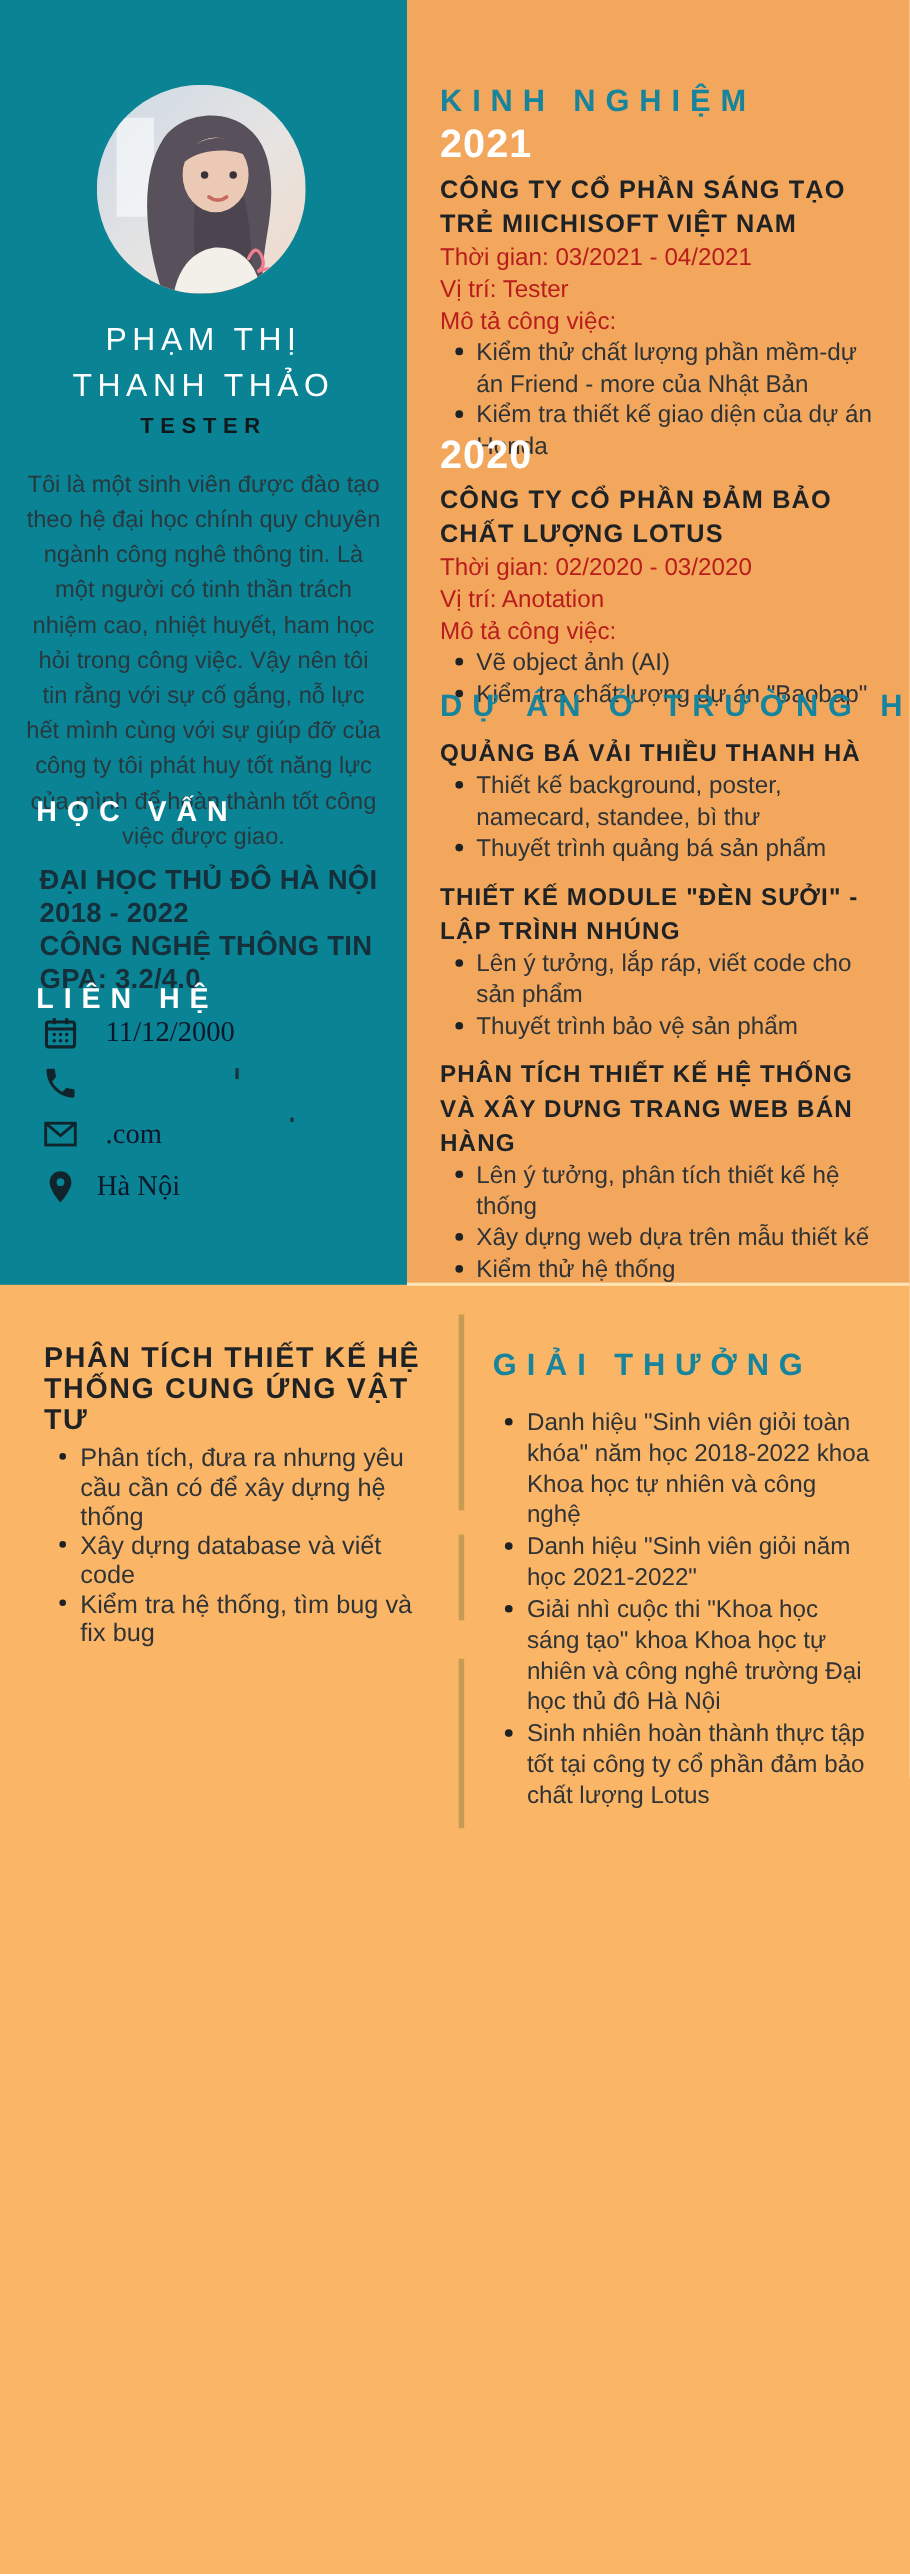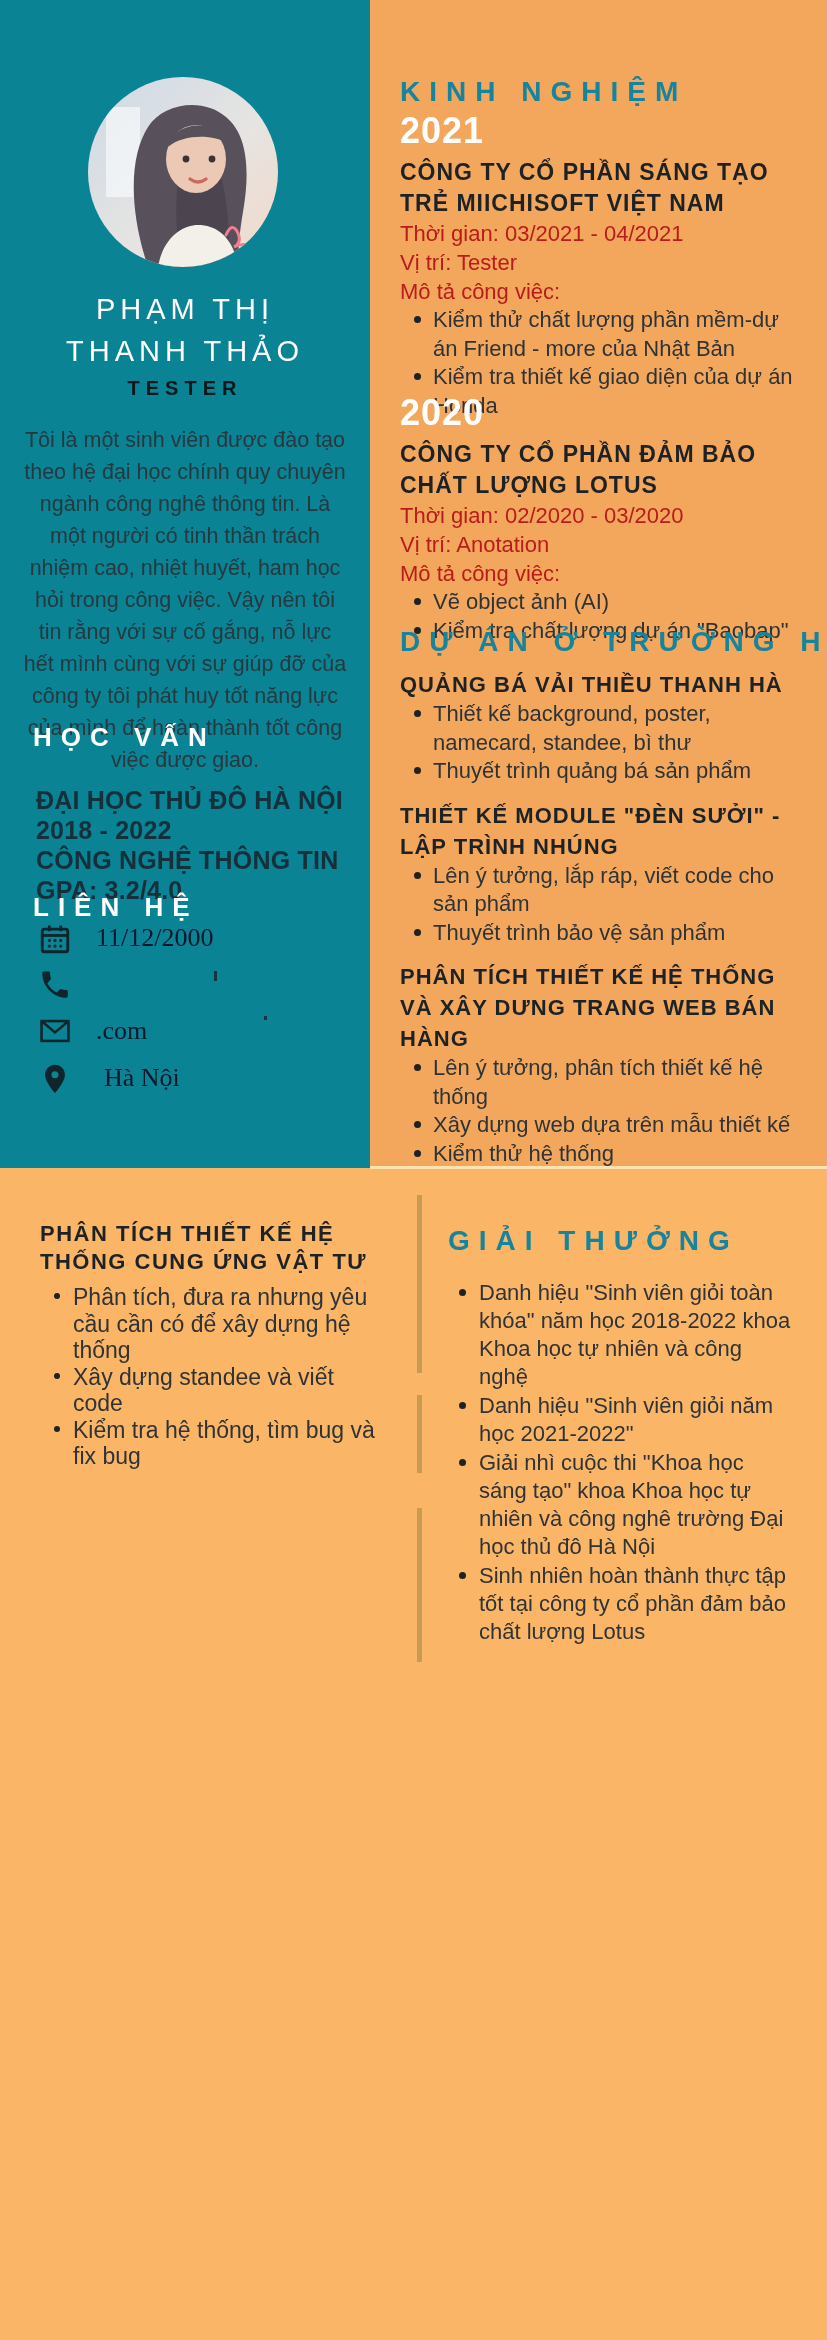--- a/index.html
+++ b/index.html
@@ -51,21 +51,21 @@
   .job-year{color:#FFFFFF;font-size:36px;font-weight:700;letter-spacing:1px;}
   .job-company{color:#1E2225;font-size:23px;font-weight:700;letter-spacing:1px;line-height:31px;}
   .meta{font-size:22px;line-height:29px;color:#b91c1c;}
   .blist{margin:0;padding:0;list-style:none;}
   .bitem{position:relative;padding-left:33px;font-size:22px;line-height:28.5px;color:#2F3336;}
   .bitem .dot{position:absolute;left:14px;top:10px;width:7px;height:7px;border-radius:50%;background:#1E2225;}
   .abs{position:absolute;}
 
   
   .supply-block{position:absolute;left:40px;top:1220px;width:350px;color:#2F3336;}
-  .supply-title{color:#1E2225;font-size:22px;font-weight:700;letter-spacing:1.5px;line-height:28px;}
+  .supply-title{color:#1E2225;font-size:26px;font-weight:700;letter-spacing:1.5px;line-height:28px;}
   .supply-block .bitem, .awards-block .bitem{font-size:23px;line-height:26.5px;}
   .supply-block .bitem .dot{top:9px;width:6px;height:6px;}
   .gold-seg{position:absolute;left:417px;width:5px;background:#C89B52;}
   .awards-block{position:absolute;left:448px;top:1225px;width:345px;}
   .awards-block .bitem{font-size:22px;line-height:28px;padding-left:31px;}
   .awards-block .bitem .dot{left:11px;top:10px;width:7px;height:7px;}
   .awards-list{margin-top:22px;}
   .awards-list .bitem{margin-bottom:1px;}
 </style>
 </head>
@@ -151,21 +151,21 @@
       <svg class="c-icon" viewBox="0 0 24 24">
         <rect x="2.5" y="5" width="19" height="14" fill="none" stroke="#0F242B" stroke-width="1.8"></rect>
         <polyline points="2.5,5 12,13 21.5,5" fill="none" stroke="#0F242B" stroke-width="1.8"></polyline>
       </svg>
       <span class="c-text" style="top:4px;">.com</span>
     </div>
     <div class="c-row">
       <svg class="c-icon" viewBox="0 0 24 24">
         <path fill="#0F242B" d="M12 2C8.13 2 5 5.13 5 9c0 5.25 7 13 7 13s7-7.75 7-13c0-3.87-3.13-7-7-7zm0 9.5A2.5 2.5 0 1 1 12 6.5a2.5 2.5 0 0 1 0 5z"></path>
       </svg>
-      <span class="c-text" style="left:66px;">Hà Nội</span>
+      <span class="c-text" style="left:50px;">Hà Nội</span>
     </div>
   </div>
 
   <div class="artifact" style="left:214px;top:971px;width:3px;height:10px;"></div>
   <div class="artifact" style="left:264px;top:1016px;width:3px;height:4px;"></div>
 
   <div class="rc abs" style="top:76px;">
     <div class="sec-head">KINH NGHIỆM</div>
   </div>
 
@@ -213,21 +213,21 @@
       <li class="bitem"><span class="dot"></span><span>Lên ý tưởng, phân tích thiết kế hệ thống</span></li>
       <li class="bitem"><span class="dot"></span><span>Xây dựng web dựa trên mẫu thiết kế</span></li>
       <li class="bitem"><span class="dot"></span><span>Kiểm thử hệ thống</span></li>
     </ul>
   </div>
 
   <div class="supply-block">
     <div class="supply-title">PHÂN TÍCH THIẾT KẾ HỆ THỐNG CUNG ỨNG VẬT TƯ</div>
     <ul class="blist" style="margin-top:8px;">
       <li class="bitem"><span class="dot"></span><span>Phân tích, đưa ra nhưng yêu cầu cần có để xây dựng hệ thống</span></li>
-      <li class="bitem"><span class="dot"></span><span>Xây dựng standee và viết code</span></li>
+      <li class="bitem"><span class="dot"></span><span>Xây dựng database và viết code</span></li>
       <li class="bitem"><span class="dot"></span><span>Kiểm tra hệ thống, tìm bug và fix bug</span></li>
     </ul>
   </div>
 
   <div class="gold-seg" style="top:1195px;height:178px;"></div>
   <div class="gold-seg" style="top:1395px;height:78px;"></div>
   <div class="gold-seg" style="top:1508px;height:154px;"></div>
 
   <div class="awards-block">
     <div class="sec-head">GIẢI THƯỞNG</div>

